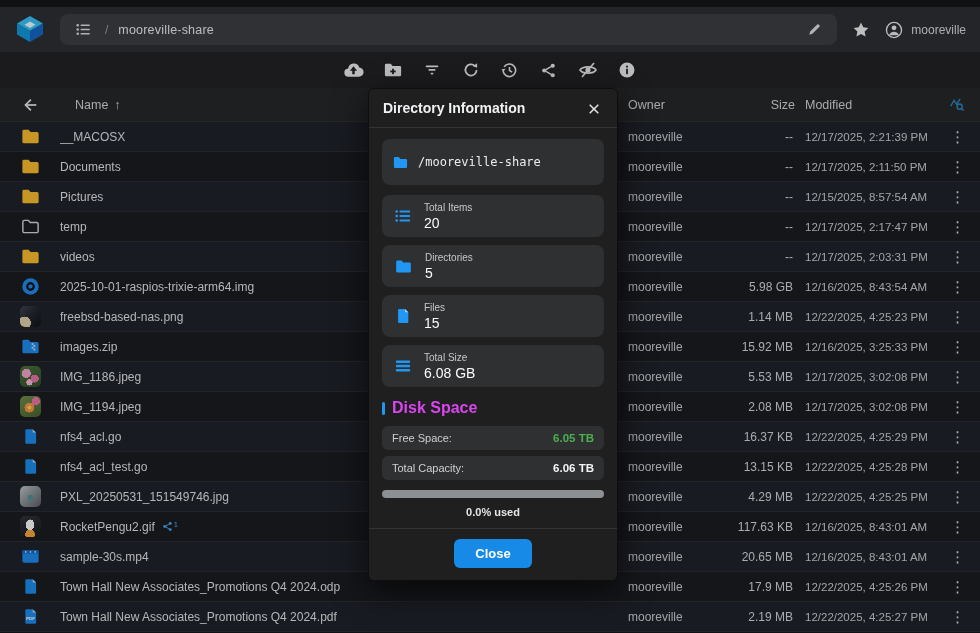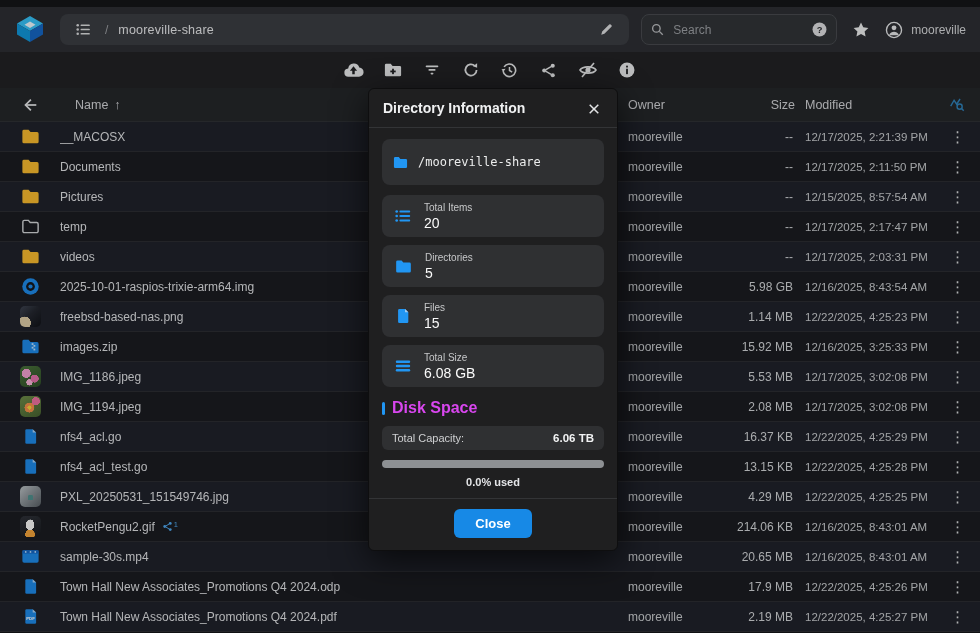--- a/index.html
+++ b/index.html
@@ -132,35 +132,20 @@
     </button>
     <span class="crumb-sep">/</span>
     <span class="crumb-path">mooreville-share</span>
     <span class="pill-spacer"></span>
     <button class="icon-btn">
       <svg viewBox="0 0 20 20" width="15" height="15" fill="#d8d9db">
         <path d="M3 17l1.2-4.2 9.4-9.4a1.4 1.4 0 0 1 2 0l1 1a1.4 1.4 0 0 1 0 2L7.2 15.8 3 17z"></path>
       </svg>
     </button>
   </div>
-  <div class="search-pill">
-    <span>
-      <svg viewBox="0 0 20 20" width="15" height="15" fill="none" stroke="#b9bbbe" stroke-width="1.8">
-        <circle cx="8.5" cy="8.5" r="5"></circle>
-          <line x1="12.5" y1="12.5" x2="17" y2="17"></line>
-      </svg>
-    </span>
-    <input type="text" placeholder="Search" style="">
-    <span>
-      <svg viewBox="0 0 20 20" width="17" height="17">
-        <circle cx="10" cy="10" r="8.2" fill="#d9dadc"></circle>
-        <text x="10" y="14" text-anchor="middle" font-size="11" font-weight="bold" fill="#2c2e32">?</text>
-      </svg>
-    </span>
-  </div>
   <button class="icon-btn">
     <svg viewBox="0 0 20 20" width="18" height="18" fill="#e8e9ea">
       <path d="M10 1.8l2.5 5.2 5.7.7-4.2 3.9 1.1 5.6L10 14.4l-5.1 2.8 1.1-5.6L1.8 7.7l5.7-.7z"></path>
     </svg>
   </button>
   <div class="user-chip">
     <span>
       <svg viewBox="0 0 20 20" width="18" height="18" fill="none" stroke="#e2e3e5" stroke-width="1.5">
         <circle cx="10" cy="10" r="8.4"></circle>
         <circle cx="10" cy="7.6" r="2.7" fill="#e2e3e5" stroke="none"></circle>
@@ -469,21 +454,21 @@
             <circle cx="15" cy="4.4" r="2.6"></circle>
             <circle cx="5" cy="10" r="2.6"></circle>
             <circle cx="15" cy="15.6" r="2.6"></circle>
             <line x1="7" y1="9" x2="13" y2="5.5" stroke="#4da3e8" stroke-width="1.8"></line>
             <line x1="7" y1="11" x2="13" y2="14.5" stroke="#4da3e8" stroke-width="1.8"></line>
           </svg>
           <sup>1</sup>
         </span>
       </div>
       <div class="cell c-owner">mooreville</div>
-      <div class="cell c-size">214.06 KB</div>
+      <div class="cell c-size">117.63 KB</div>
       <div class="cell c-mod">12/16/2025, 8:43:01 AM</div>
       <div class="cell c-menu"><button class="dots-btn">⋮</button></div>
     </div>
     <div class="frow grid-row odd">
       <div class="cell c-icon">
         <span class="fi">
           <svg viewBox="0 0 22 22" width="21" height="21">
             <rect x="2.5" y="4.5" width="17" height="13" rx="1.8" fill="#1e88e5"></rect>
             <rect x="2.5" y="4.5" width="17" height="3.4" fill="#1565c0"></rect>
             <circle cx="6" cy="6.2" r="0.9" fill="#bbdefb"></circle>
@@ -614,20 +599,24 @@
         <div class="stat-value">6.08 GB</div>
       </div>
     </div>
 
     <div class="disk-sec">
       <div class="disk-title">
         <span class="disk-bar-accent"></span>
         <span>Disk Space</span>
       </div>
       <div class="kv">
+        <span class="k">Free Space:</span>
+        <span class="v green">6.05 TB</span>
+      </div>
+      <div class="kv">
         <span class="k">Total Capacity:</span>
         <span class="v">6.06 TB</span>
       </div>
       <div class="track">
         <div class="fill" style="width: 0%;"></div>
       </div>
       <div class="usage">0.0% used</div>
     </div>
   </div>
   <div class="modal-foot">

